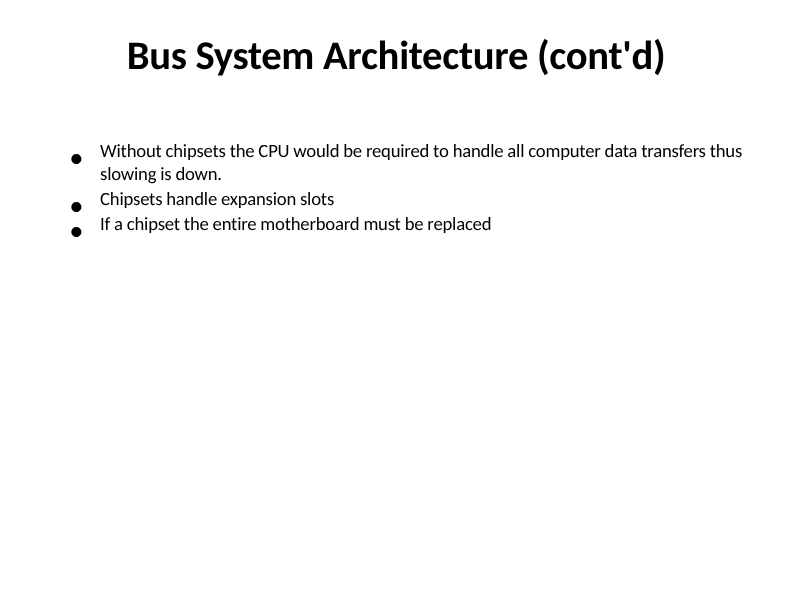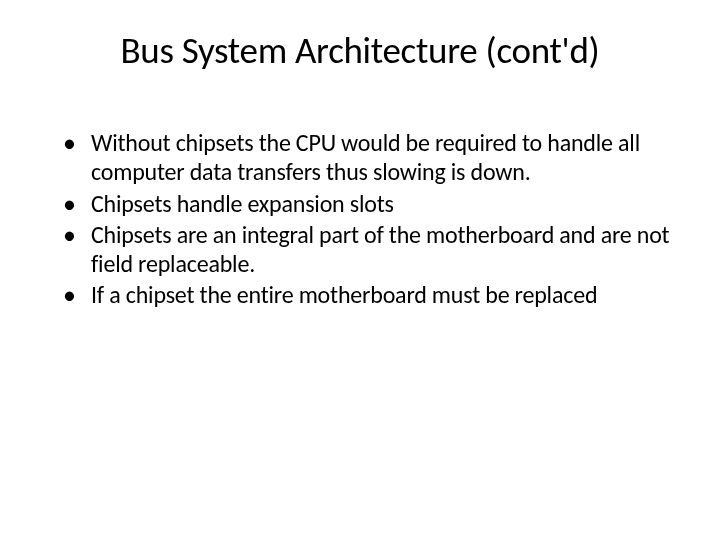--- a/index.html
+++ b/index.html
@@ -15,32 +15,32 @@
       color: #000000;
       overflow: hidden;
     }
     .slide {
       width: 100%;
       height: 100%;
       padding: 28px 45px 40px 45px;
     }
     .title {
       font-size: 37px;
-      font-weight: 400;
+      font-weight: 700;
       text-align: center;
       margin-bottom: 55px;
       letter-spacing: -0.3px;
     }
     .bullets {
       list-style: none;
       padding-left: 18px;
     }
     .bullets li {
       position: relative;
-      font-size: 24px;
+      font-size: 17px;
       line-height: 1.22;
       padding-left: 28px;
       margin-bottom: 2px;
       letter-spacing: -0.2px;
     }
     .bullets li::before {
       content: "•";
       position: absolute;
       left: 0;
       top: 0;
@@ -48,16 +48,15 @@
     }
   </style>
 </head>
 <body>
 
 <div class="slide">
   <h1 class="title">Bus System Architecture (cont'd)</h1>
   <ul class="bullets">
     <li>Without chipsets the CPU would be required to handle all computer data transfers thus slowing is down.</li>
     <li>Chipsets handle expansion slots</li>
-    <li>Chipsets are an integral part of the motherboard and are not field replaceable.</li>
     <li>If a chipset the entire motherboard must be replaced</li>
   </ul>
 </div>
 
 </body></html>

